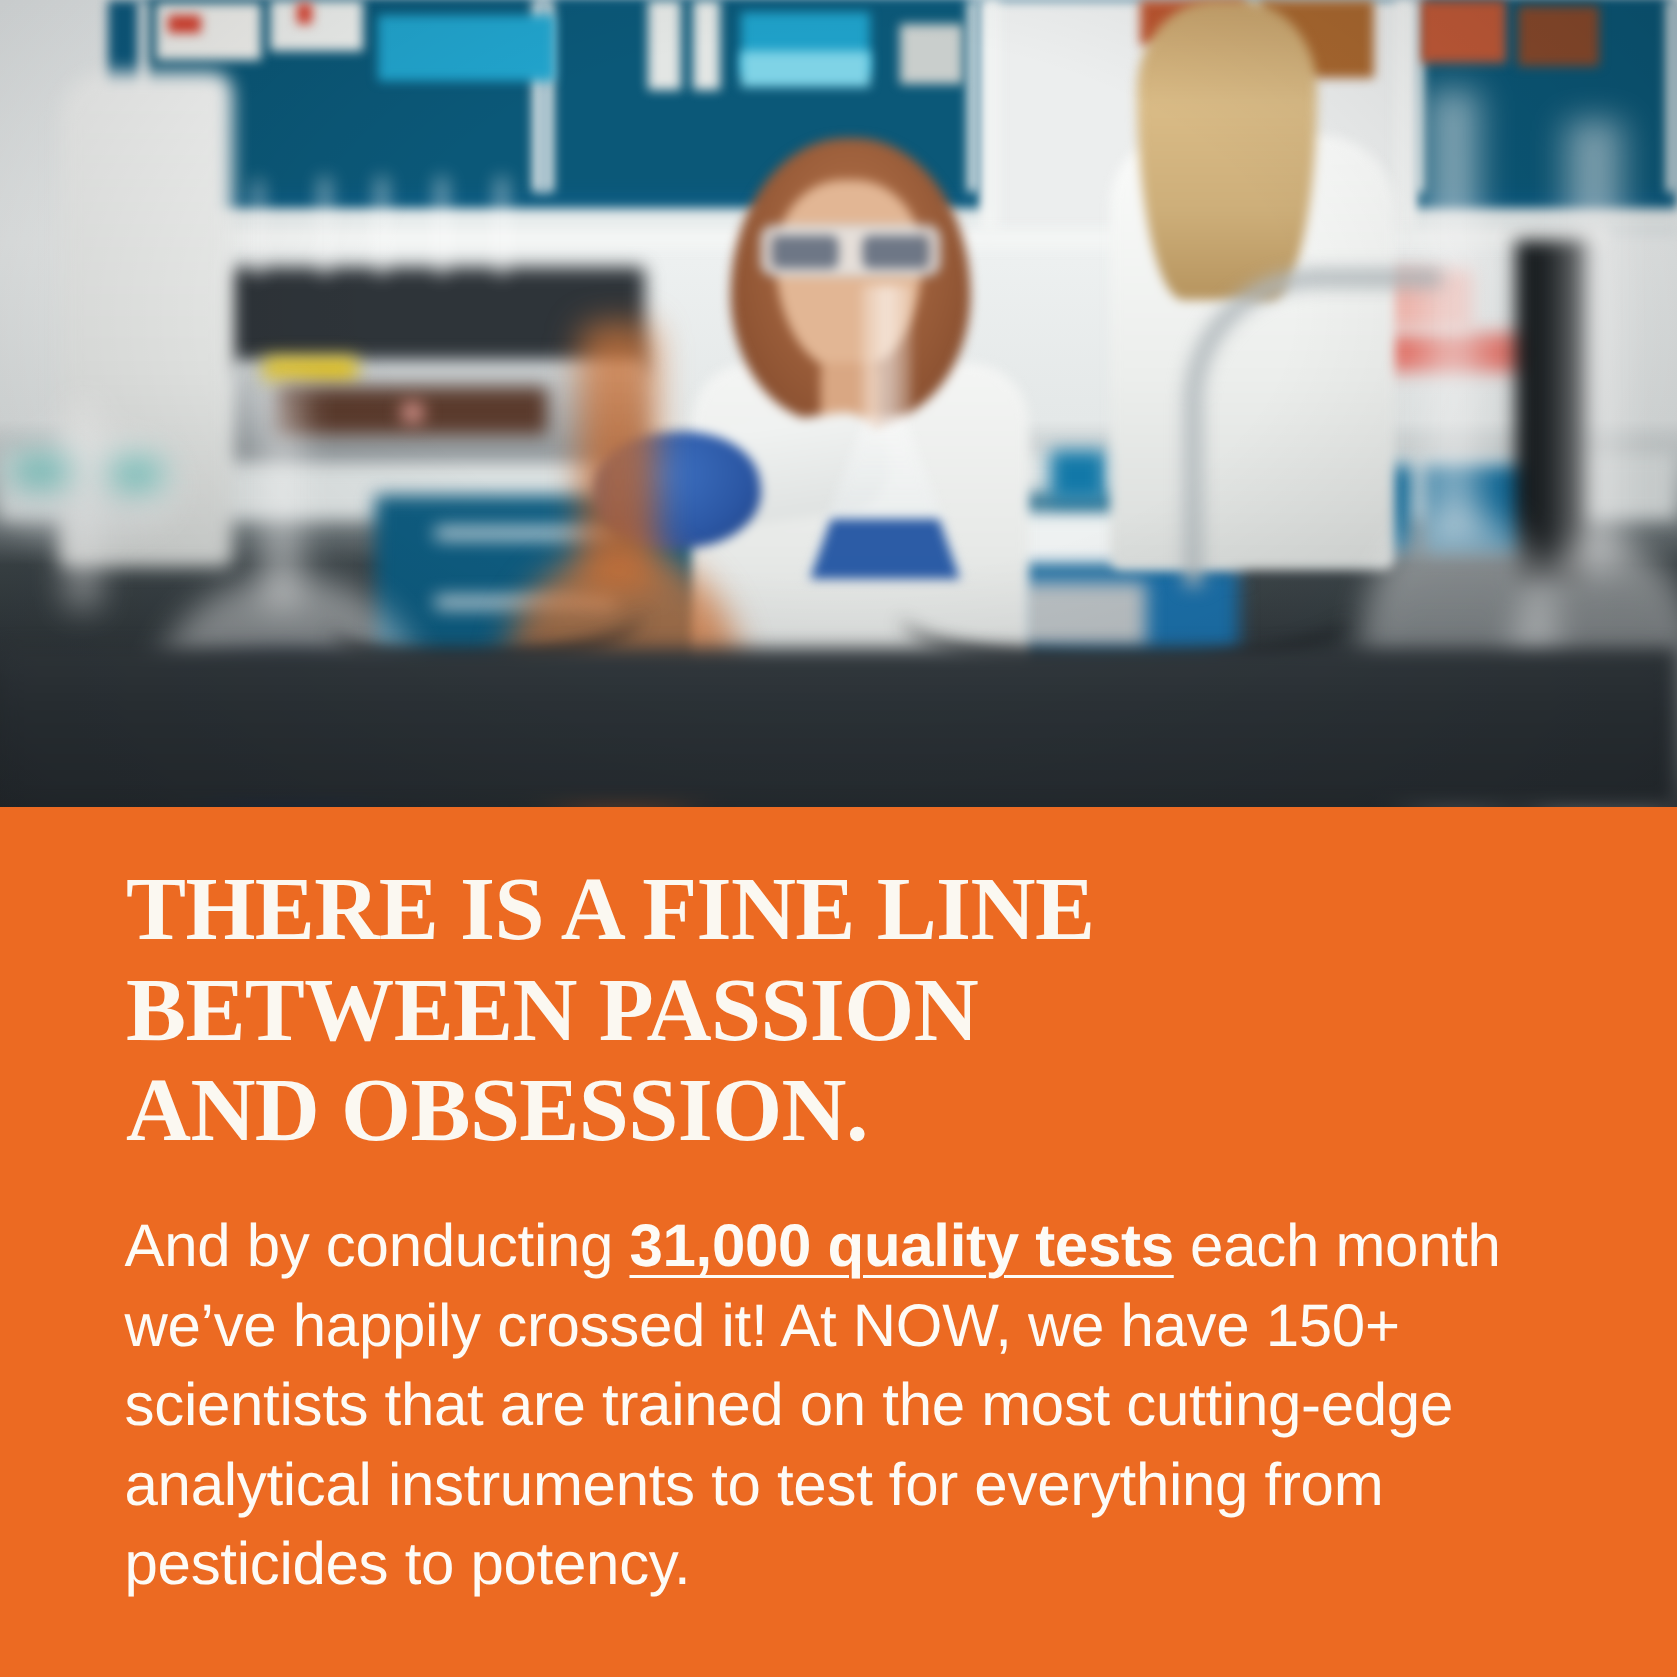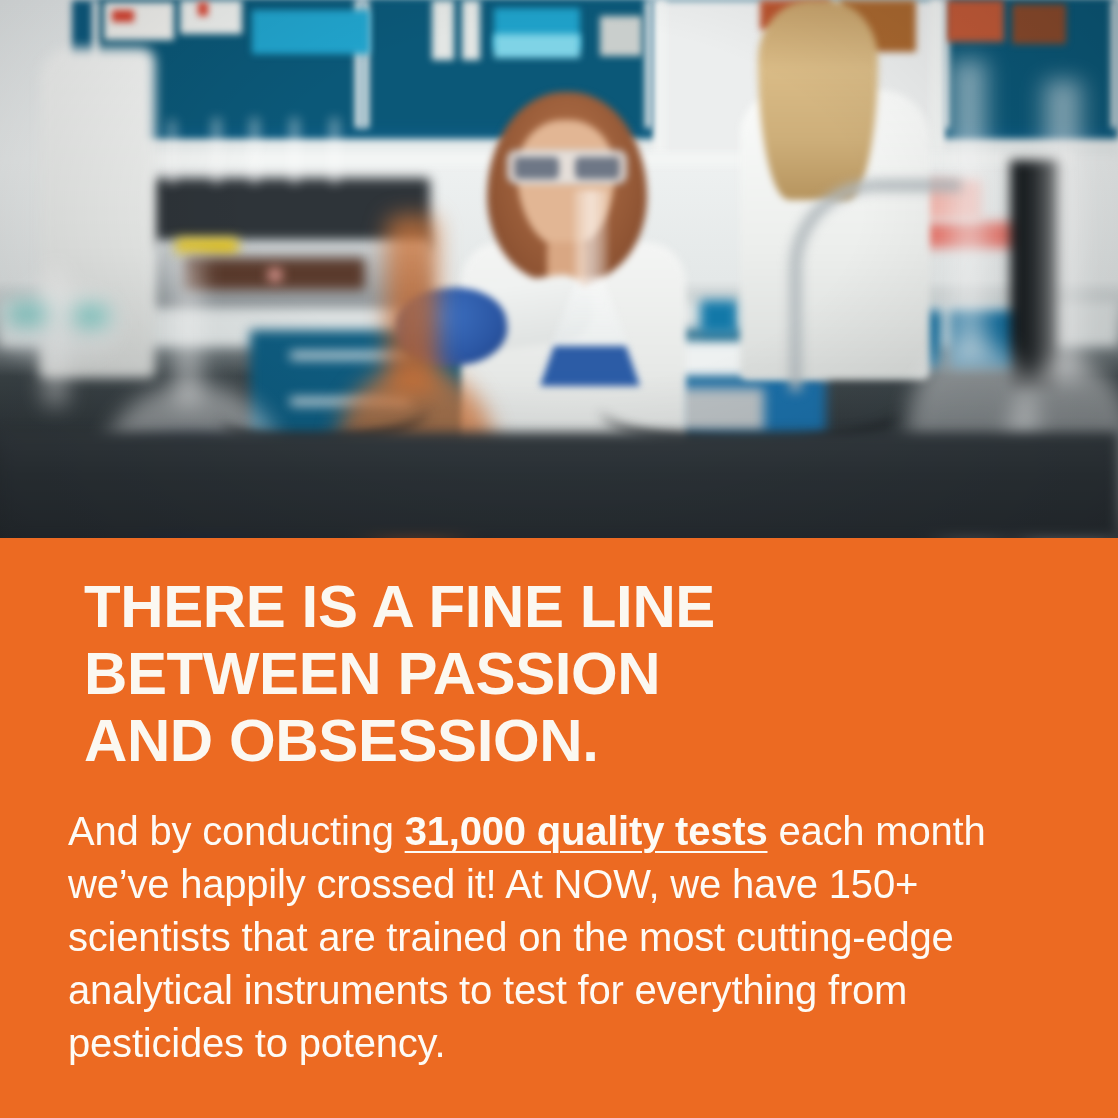--- a/index.html
+++ b/index.html
@@ -227,31 +227,31 @@
     background: #ec6a22;
   }
 
   .headline {
     position: absolute;
     left: 84px;
     top: 35px;
     width: 960px;
     margin: 0;
     color: #fbf8f1;
-    font-family: Liberation Sans, sans-serif;
+    font-family: Liberation Serif, serif;
     font-weight: 700;
     font-size: 60px;
     line-height: 67px;
     letter-spacing: -0.4px;
     white-space: pre-line;
   }
 
   .body-copy {
     position: absolute;
-    left: 68px;
+    left: 83px;
     top: 267px;
     width: 940px;
     margin: 0;
     color: #fdfbf6;
     font-family: "Liberation Sans", sans-serif;
     font-weight: 400;
     font-size: 40px;
     line-height: 53px;
     letter-spacing: -0.2px;
   }

